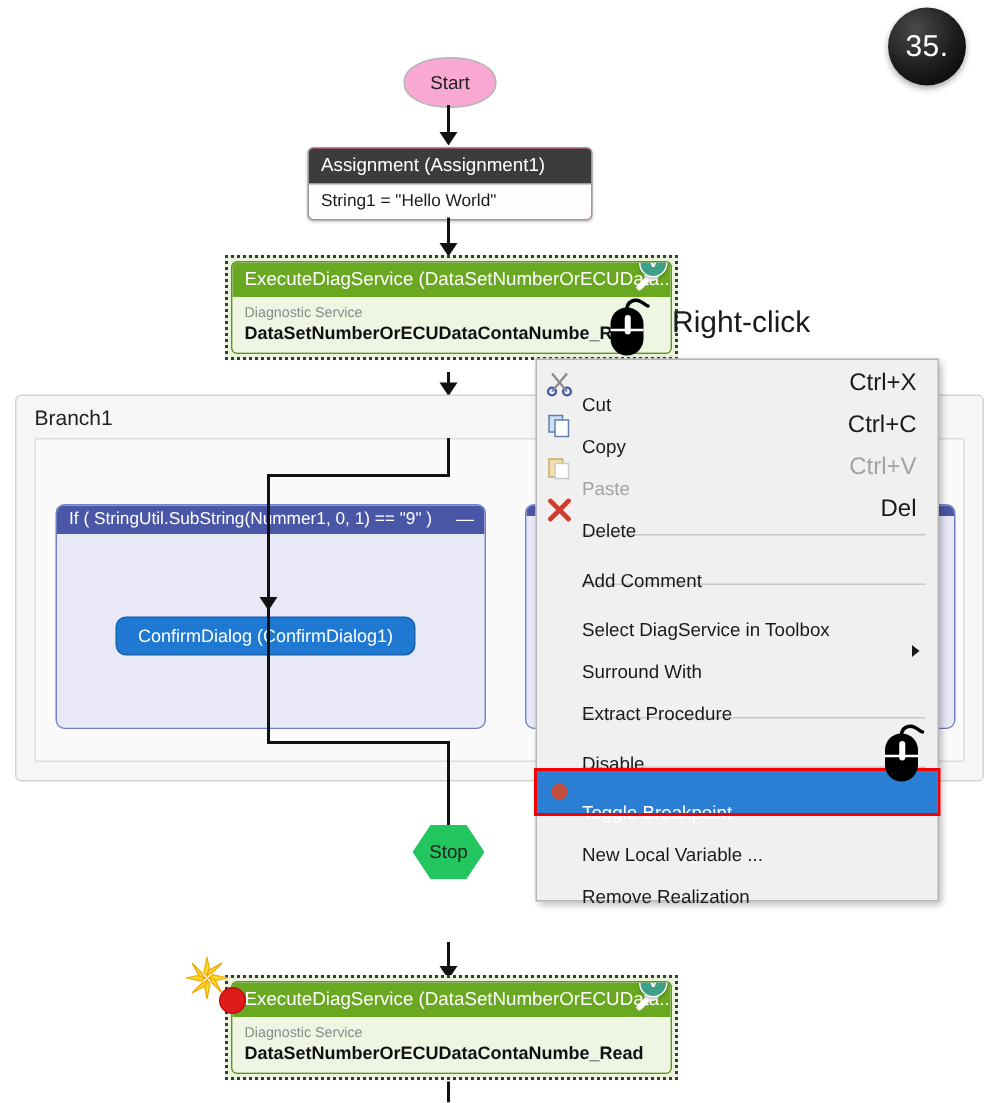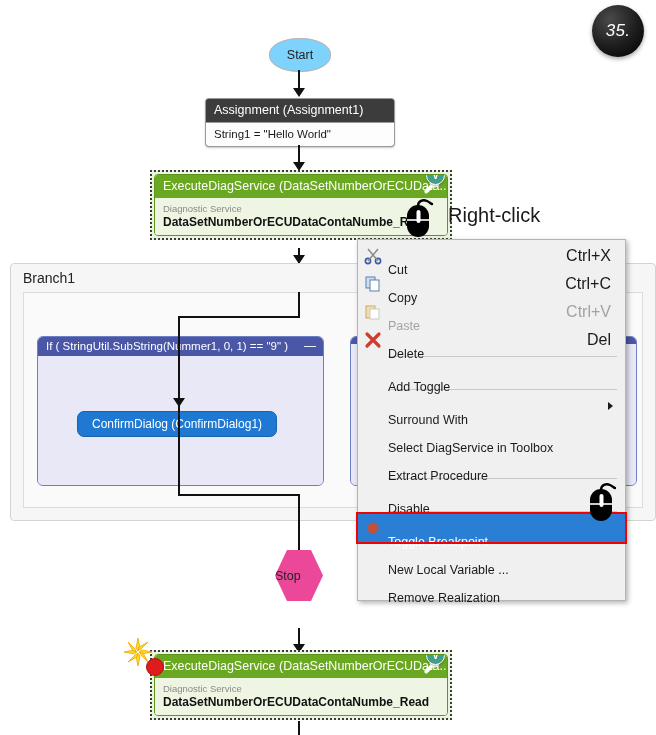--- a/index.html
+++ b/index.html
@@ -15,39 +15,38 @@
 
   
   .abs{position:absolute;}
 
   
   .step-badge{
     position:absolute;left:592px;top:5px;width:52px;height:52px;
     border-radius:50%;
     background:radial-gradient(circle at 35% 28%, #4a4a4a 0%, #1c1c1c 55%, #000 100%);
     color:#ffffff;
-    font-size:17px;
+    font-size:20px;
     display:flex;align-items:center;justify-content:center;
     box-shadow:0 2px 4px rgba(0,0,0,.35);
     letter-spacing:.3px;
-    font-style:italic;
   }
 
   
   .node-start{
     position:absolute;left:269px;top:38px;width:60px;height:32px;
-    background:#7dd3fc;border:1px solid #b4b4b4;border-radius:30px/16px;
+    background:#f9a8d4;border:1px solid #b4b4b4;border-radius:30px/16px;
     display:flex;align-items:center;justify-content:center;
     font-size:12.5px;color:#222;
   }
   .node-stop{
-    position:absolute;left:275px;top:550px;width:48px;height:51px;
-    background:#ec4899;
+    position:absolute;left:275px;top:550px;width:48px;height:36px;
+    background:#22c55e;
     clip-path:polygon(25% 0%,75% 0%,100% 50%,75% 100%,25% 100%,0% 50%);
-    display:flex;align-items:center;
+    display:flex;align-items:center;justify-content:center;
     font-size:12.5px;color:#222;
   }
 
   
   .vline{position:absolute;width:2px;background:#111;}
   .hline{position:absolute;height:2px;background:#111;}
   .arrowhead{
     position:absolute;width:0;height:0;
     border-left:6px solid transparent;border-right:6px solid transparent;
     border-top:9px solid #111;
@@ -340,29 +339,29 @@
         </div>
         <div class="mi">
           <span class="ic"><svg viewBox="0 0 18 18" width="18" height="18">
               <path d="M3 3 L15 15 M15 3 L3 15" stroke="#d03c2e" stroke-width="3.2" stroke-linecap="round"></path>
             </svg></span>
           <span class="lbl">Delete</span>
           <span class="sc">Del</span>
         </div>
         <div class="sep"></div>
         <div class="mi">
-          <span class="lbl">Add Toggle</span>
+          <span class="lbl">Add Comment</span>
         </div>
         <div class="sep"></div>
+        <div class="mi">
+          <span class="lbl">Select DiagService in Toolbox</span>
+        </div>
         <div class="mi">
           <span class="lbl">Surround With</span>
           <span class="arrow"></span>
-        </div>
-        <div class="mi">
-          <span class="lbl">Select DiagService in Toolbox</span>
         </div>
         <div class="mi">
           <span class="lbl">Extract Procedure</span>
         </div>
         <div class="sep"></div>
         <div class="mi">
           <span class="lbl">Disable</span>
         </div>
         <div class="sep"></div>
         <div class="mi sel">

